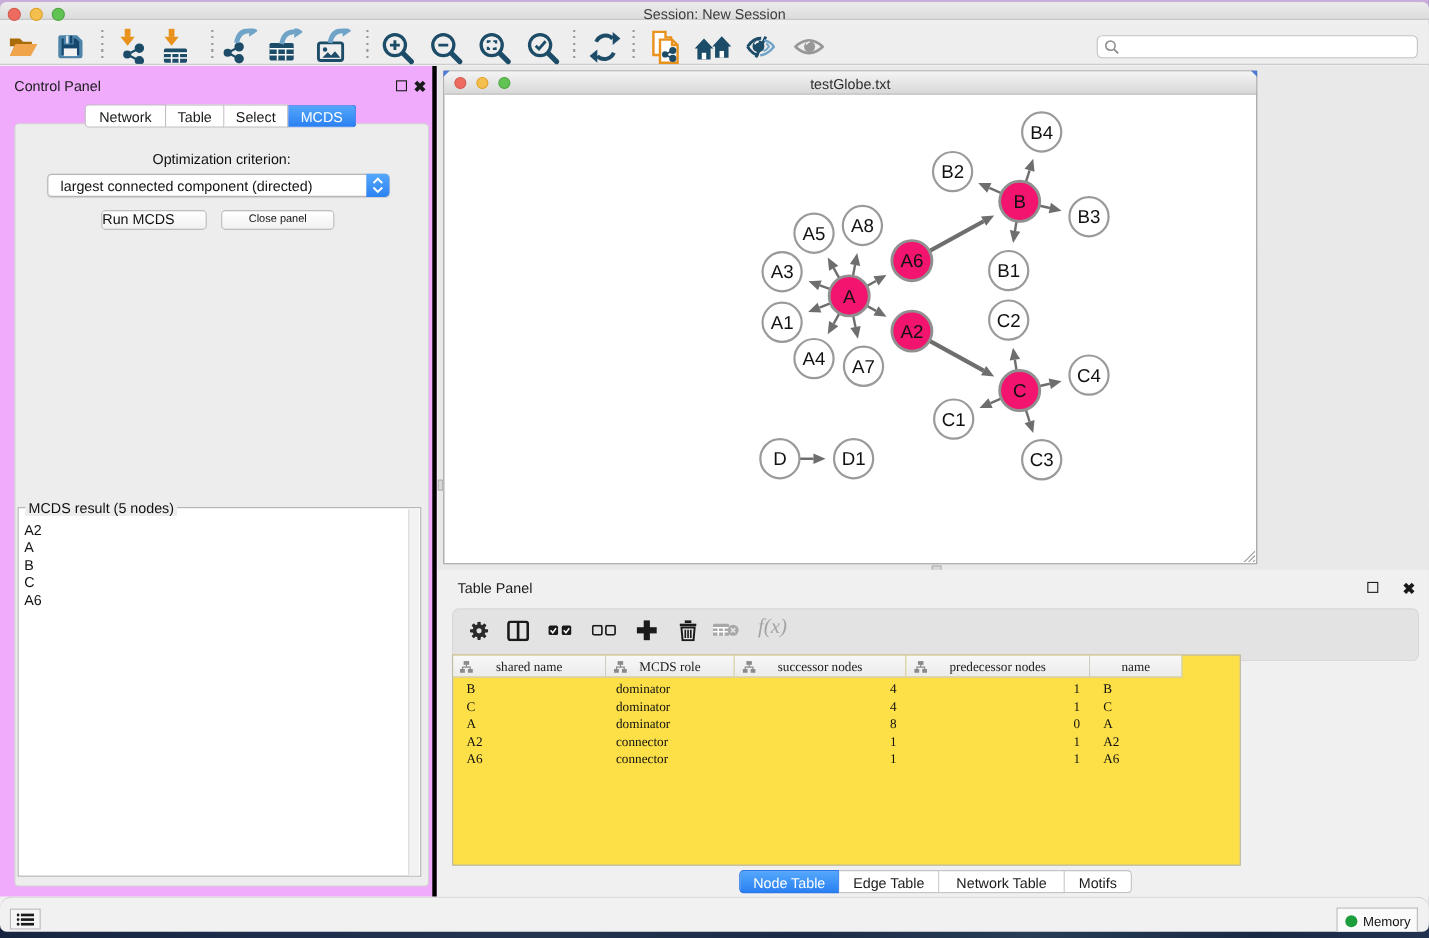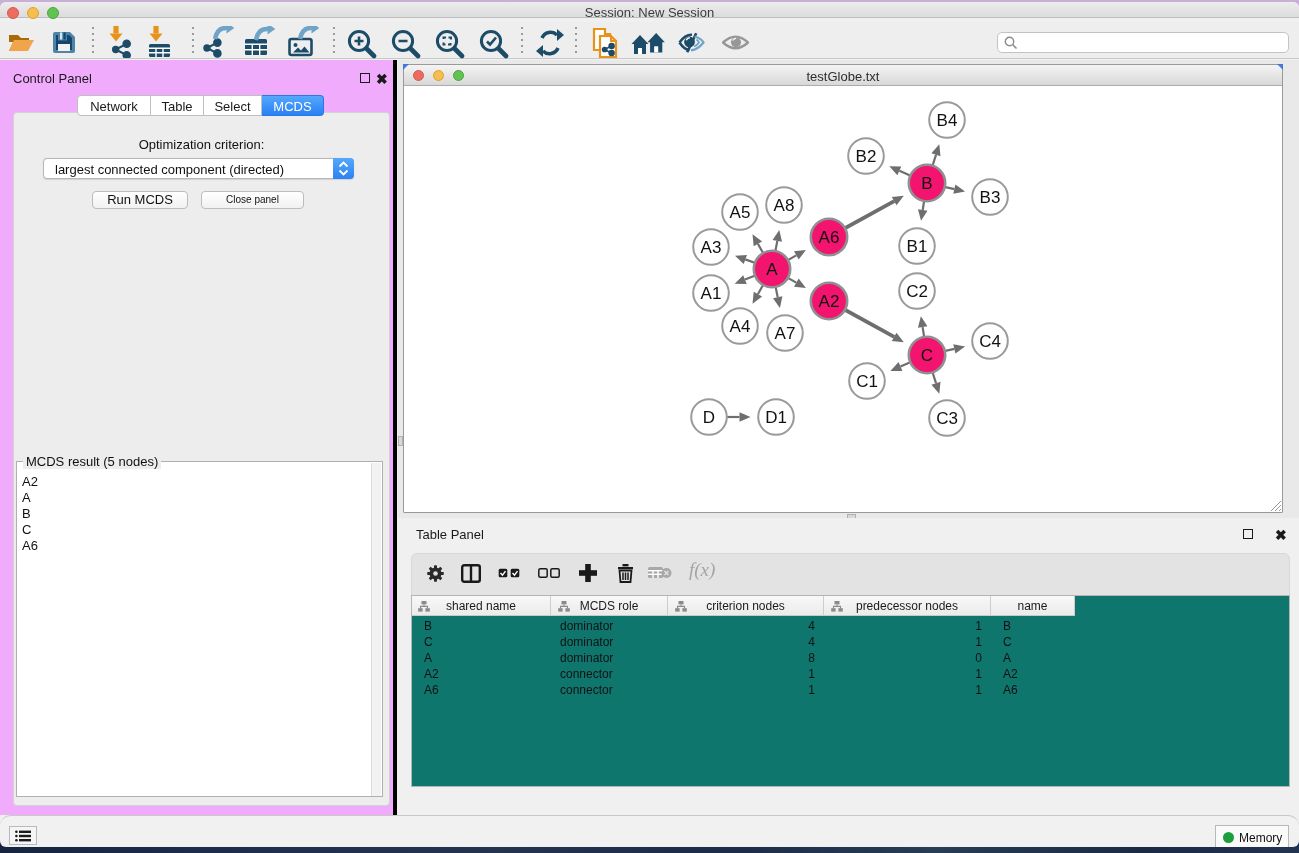--- a/index.html
+++ b/index.html
@@ -19,27 +19,27 @@
 .tab { height:21px; line-height:21px; font-size:13px; text-align:center; background:#fff; border:1px solid #bfbfbf; border-left:none; color:#1a1a1a; }
 .tab.first { border-left:1px solid #bfbfbf; border-radius:4px 0 0 4px; }
 .tab.last { border-radius:0 4px 4px 0; }
 .tab.sel { background:linear-gradient(#55a8fc,#2a80f2); color:#fff; border-color:#2a77e8; }
 #cbox { position:absolute; left:13px; top:52px; width:377px; height:694px; background:#ededed; border:1px solid #d2d2d2; border-radius:4px; }
 #mcds-fs { position:absolute; left:16px; top:401px; width:367px; height:336px; border:1px solid #b0b0b0; background:#fff; }
 #mcds-label { position:absolute; left:23px; top:394px; background:#ededed; padding:0 3px; font-size:13px; color:#111; }
 #mcds-scroll { position:absolute; right:1px; top:1px; width:10px; height:333px; background:#f2f2f2; border-left:1px solid #dcdcdc; }
 #mcds-list { position:absolute; left:5px; top:12px; font-size:13px; color:#111; line-height:16px; }
 #mdi { position:absolute; left:398px; top:58px; width:901px; height:458px; background:#e9e9e9; }
-#frame { position:absolute; left:5px; top:4px; width:880px; height:449px; background:#fff; border:1px solid #9a9a9a; border-radius:1px; }
+#frame { position:absolute; left:5px; top:4px; width:740px; height:449px; background:#fff; border:1px solid #9a9a9a; border-radius:1px; }
 #ftitle { position:absolute; left:0; top:0; width:100%; height:21px; background:linear-gradient(#f4f4f4,#d8d8d8); border-bottom:1px solid #acacac; }
 #ftitle .t { position:absolute; width:100%; text-align:center; top:4px; font-size:13px; color:#2e2e2e; }
 .flight { position:absolute; top:5px; width:11px; height:11px; border-radius:50%; }
 #tpanel { position:absolute; left:398px; top:516px; width:901px; height:297px; background:#f0f0f0; }
 #ttool { position:absolute; left:13px; top:35px; width:879px; height:48px; background:#e3e3e3; border:1px solid #d8d8d8; border-radius:6px;padding-left:38px; }
-#tbl { position:absolute; left:13px; top:77px; width:879px; height:192px; background:#0f766e; border:1px solid #b5b5b5; }
+#tbl { position:absolute; left:13px; top:77px; width:717px; height:192px; background:#fde047; border:1px solid #b5b5b5;font-family:Liberation Serif, serif; }
 .hcell { position:absolute; top:0; height:20px; background:linear-gradient(#f8f8f8,#ebebeb); border-right:1px solid #cdcdcd; border-bottom:1px solid #c9c9c9; font-size:12px; color:#1a1a1a; text-align:center; line-height:20px; }
 .trow { position:absolute; font-size:12px; color:#111; height:16px; line-height:16px; }
 #statusbar { position:absolute; left:0; top:813px; width:1299px; height:31px; background:#f1f1f1; border-top:1px solid #c9c9c9;border-radius:11px; }
 #fx { font-family:"Liberation Serif",serif; font-style:italic; font-size:19px; color:#a4a4a4; }
 </style></head>
 <body>
 <div id="desk-top"></div>
 <div id="win">
   <div id="titlebar">
     <div class="t">Session: New Session</div>
@@ -200,21 +200,21 @@
     <div class="abs" style="left:13px;top:77px;width:377px;text-align:center;font-size:13px;color:#111">Optimization criterion:</div>
     <div class="abs" style="left:43px;top:98px;width:311px;height:21px;background:#fff;border:1px solid #b6b6b6;border-radius:4px;box-shadow:0 0.5px 1px rgba(0,0,0,0.12)">
       <div style="position:absolute;left:11px;top:2.5px;font-size:13px;color:#111">largest connected component (directed)</div>
       <div style="position:absolute;right:-1px;top:-1px;width:21px;height:21px;background:linear-gradient(#55a8fc,#2c82f3);border-radius:0 4px 4px 0">
         <svg width="21" height="21" viewBox="0 0 21 21">
             <path d="M6.5,8.5 L10.5,4.5 L14.5,8.5" stroke="#fff" stroke-width="1.8" fill="none"></path>
             <path d="M6.5,12.5 L10.5,16.5 L14.5,12.5" stroke="#fff" stroke-width="1.8" fill="none"></path>
           </svg>
       </div>
     </div>
-    <div class="abs" style="left:92px;top:131px;width:96px;height:18px;background:linear-gradient(#fff,#f1f1f1);border:1px solid #bdbdbd;border-radius:4px;text-align:center;font-size:13px;line-height:16px;color:#111">Run MCDS</div>
+    <div class="abs" style="left:92px;top:131px;width:96px;height:18px;background:linear-gradient(#fff,#f1f1f1);border:1px solid #bdbdbd;border-radius:4px;text-align:left;font-size:13px;line-height:16px;color:#111">Run MCDS</div>
     <div class="abs" style="left:201px;top:131px;width:103px;height:18px;background:linear-gradient(#fff,#f1f1f1);border:1px solid #bdbdbd;border-radius:4px;text-align:center;font-size:10px;line-height:16px;color:#111">Close panel</div>
     <div id="mcds-fs">
         <div id="mcds-scroll"></div>
         <div id="mcds-list">A2<br>A<br>B<br>C<br>A6</div>
       </div>
     <div id="mcds-label">MCDS result (5 nodes)</div>
   </div>
 
   <div id="mdi">
     <div id="frame">
@@ -327,21 +327,21 @@
   <div id="tpanel">
     <div class="ptitle abs" style="left:18px;top:9px">Table Panel</div>
     <div class="winbtn-sq" style="left:845px;top:11px"></div>
     <div class="winbtn-x" style="left:877px;top:11px">✖</div>
     <div id="ttool">
         <div id="fx" style="position:absolute;left:277px;top:5px">f(x)</div>
       </div>
     <div id="tbl">
       <div class="hcell" style="left:0;width:139px">shared name</div>
       <div class="hcell" style="left:139px;width:117px">MCDS role</div>
-      <div class="hcell" style="left:256px;width:156px">criterion nodes</div>
+      <div class="hcell" style="left:256px;width:156px">successor nodes</div>
       <div class="hcell" style="left:412px;width:167px">predecessor nodes</div>
       <div class="hcell" style="left:579px;width:84px">name</div>
         <div class="trow" style="left:12px;top:22px">B</div>
         <div class="trow" style="left:148px;top:22px">dominator</div>
         <div class="trow" style="left:256px;width:147px;top:22px;text-align:right">4</div>
         <div class="trow" style="left:412px;width:158px;top:22px;text-align:right">1</div>
         <div class="trow" style="left:591px;top:22px">B</div>
         <div class="trow" style="left:12px;top:38px">C</div>
         <div class="trow" style="left:148px;top:38px">dominator</div>
         <div class="trow" style="left:256px;width:147px;top:38px;text-align:right">4</div>
@@ -380,20 +380,26 @@
           <rect x="0.2" y="7.2" width="4.4" height="3.4" fill="#8a8a8a"></rect>
           <rect x="7.4" y="7.2" width="4.4" height="3.4" fill="#8a8a8a"></rect>
         </svg>
         <svg style="position:absolute;left:419px;top:5px" width="12" height="11" viewBox="0 0 12 11">
           <rect x="3.5" y="0" width="5" height="3.4" fill="#8a8a8a"></rect>
           <path d="M6,3.4 v2 M2.5,7.4 v-2 h7 v2" stroke="#8a8a8a" stroke-width="1.1" fill="none"></path>
           <rect x="0.2" y="7.2" width="4.4" height="3.4" fill="#8a8a8a"></rect>
           <rect x="7.4" y="7.2" width="4.4" height="3.4" fill="#8a8a8a"></rect>
         </svg>
     </div>
+    <div class="tabbar" style="left:274px;top:273px">
+      <div class="tab first sel" style="width:91px">Node Table</div>
+      <div class="tab" style="width:91px">Edge Table</div>
+      <div class="tab" style="width:114px">Network Table</div>
+      <div class="tab last" style="width:61px">Motifs</div>
+    </div>
   </div>
   <div style="position:absolute;left:0;top:-2px">
       <svg style="position:absolute;left:427px;top:565px" width="17" height="17" viewBox="0 0 17 17">
         <g fill="#2a2a2a">
           <rect x="7.0" y="0.2" width="3.0" height="4.0" rx="0.8" transform="rotate(0 8.5 8.5)"></rect>
           <rect x="7.0" y="0.2" width="3.0" height="4.0" rx="0.8" transform="rotate(45 8.5 8.5)"></rect>
           <rect x="7.0" y="0.2" width="3.0" height="4.0" rx="0.8" transform="rotate(90 8.5 8.5)"></rect>
           <rect x="7.0" y="0.2" width="3.0" height="4.0" rx="0.8" transform="rotate(135 8.5 8.5)"></rect>
           <rect x="7.0" y="0.2" width="3.0" height="4.0" rx="0.8" transform="rotate(180 8.5 8.5)"></rect>
           <rect x="7.0" y="0.2" width="3.0" height="4.0" rx="0.8" transform="rotate(225 8.5 8.5)"></rect>

